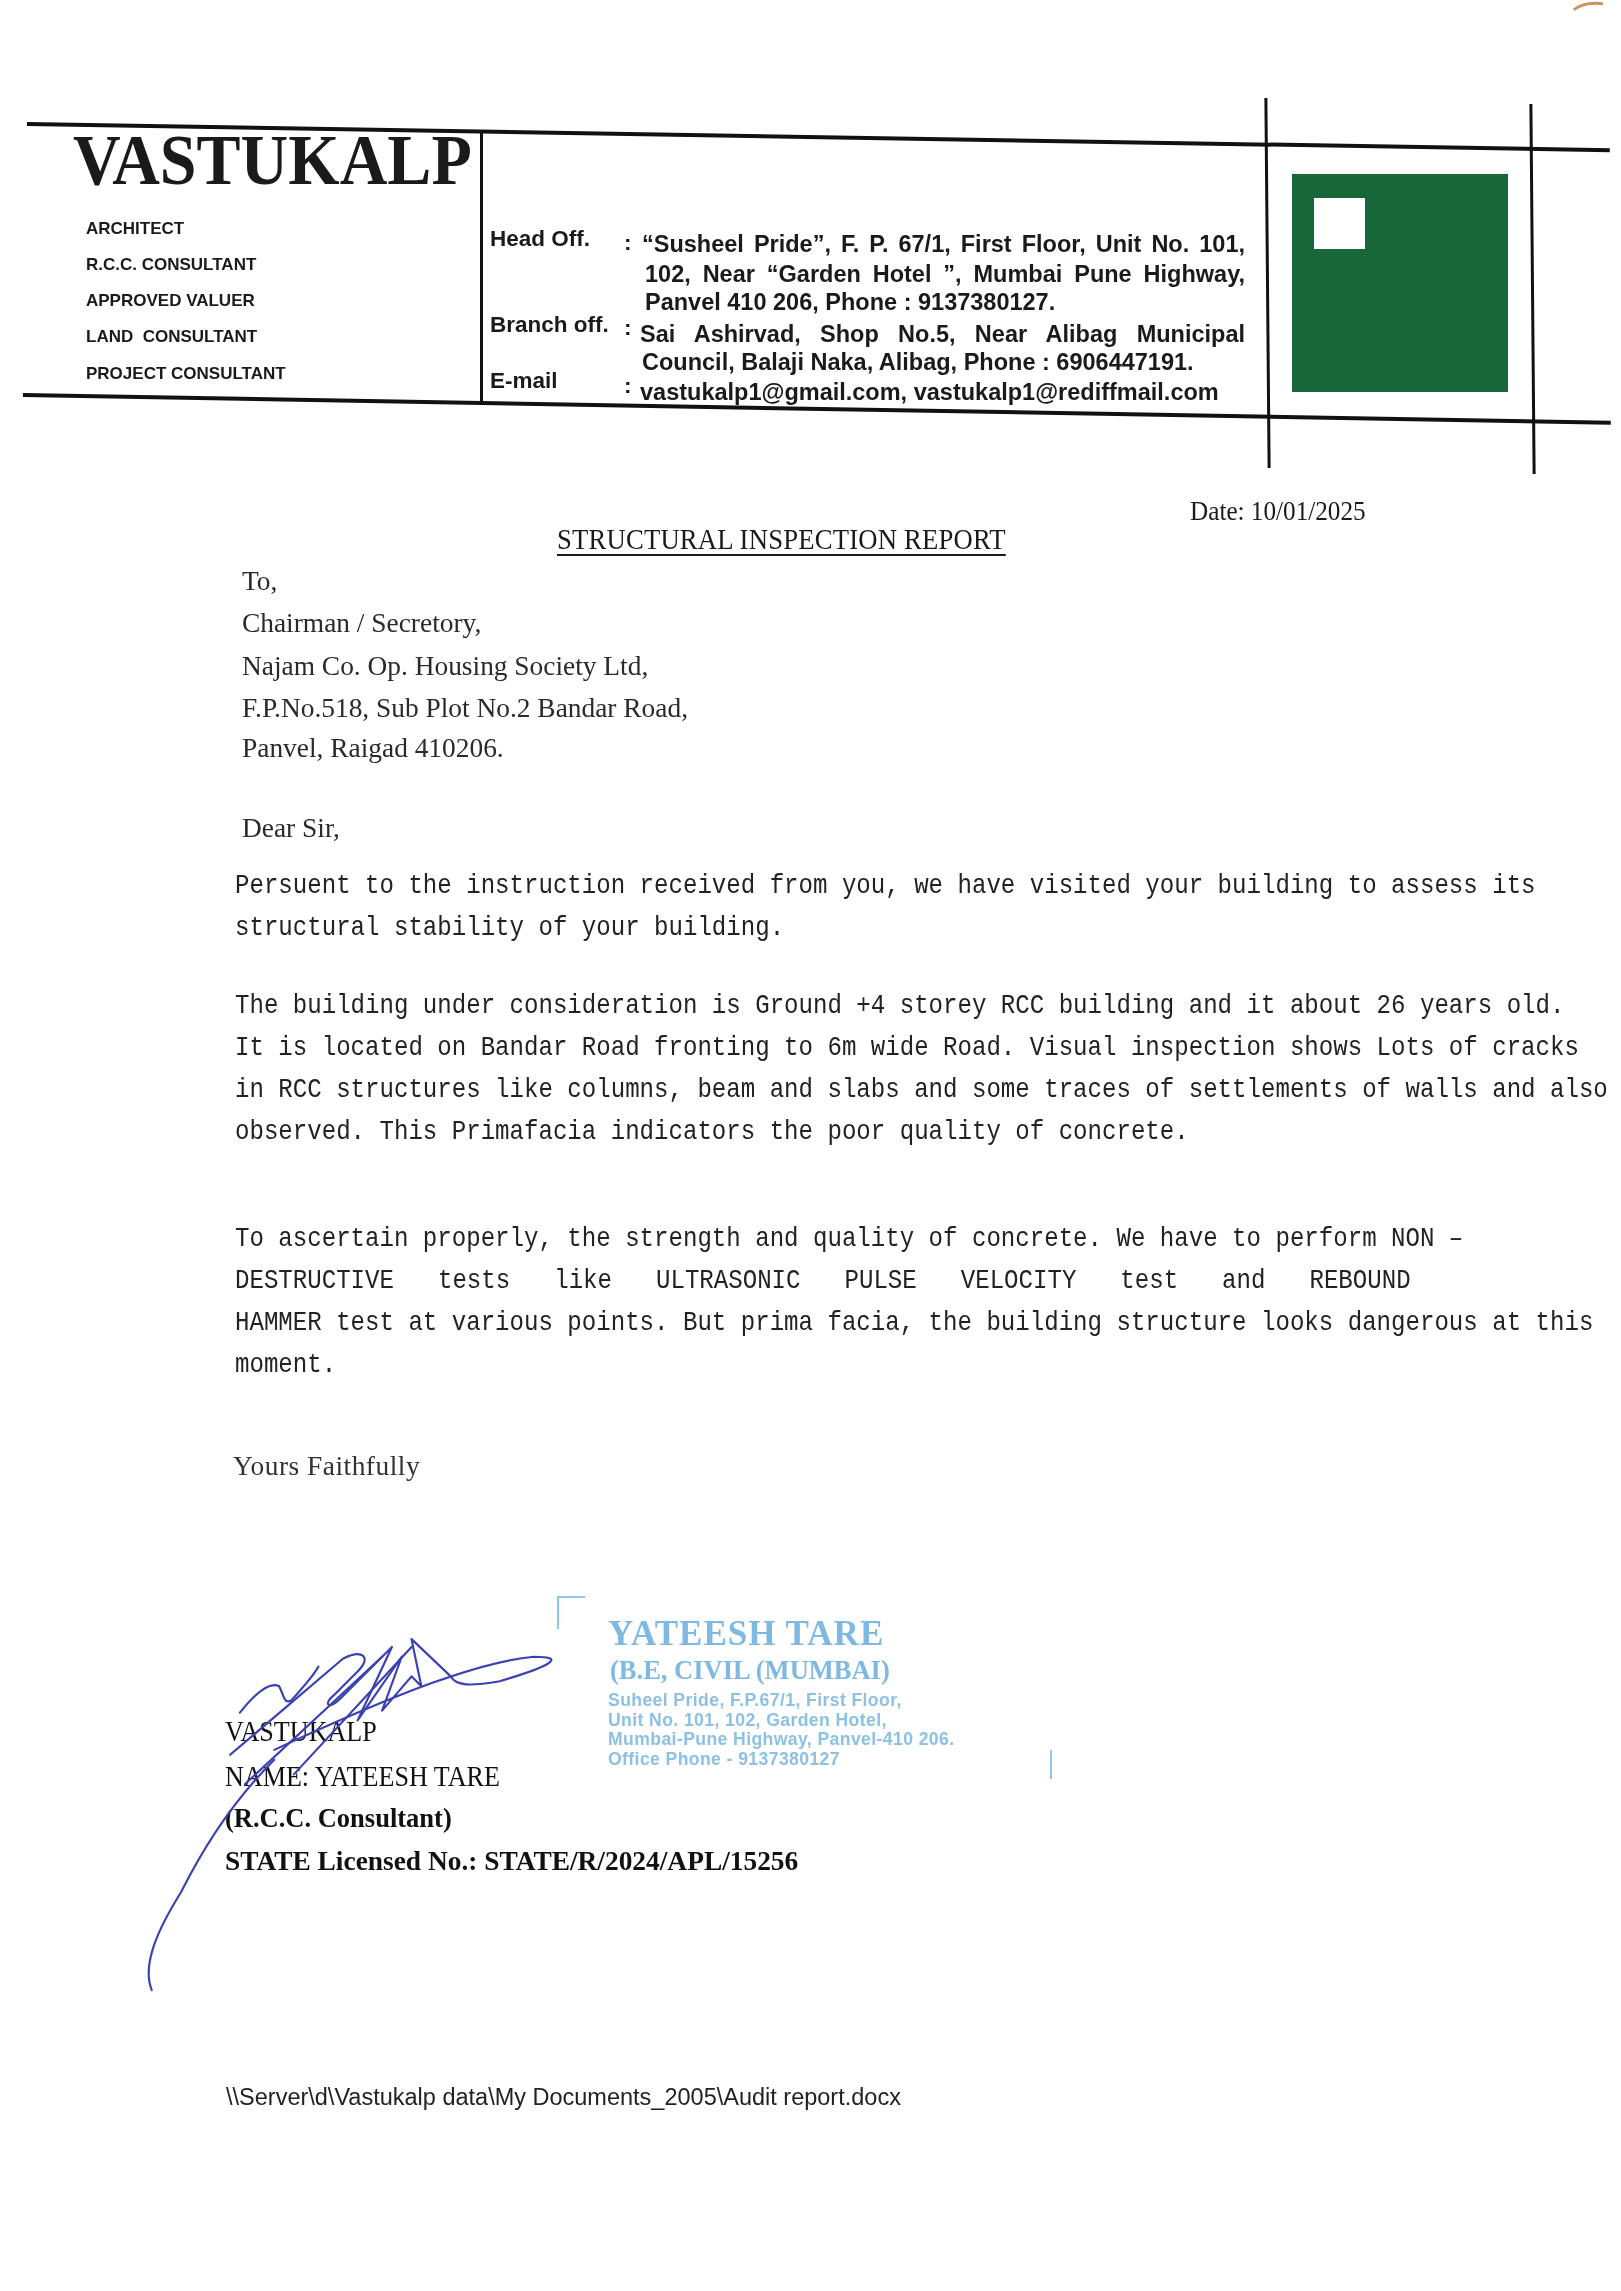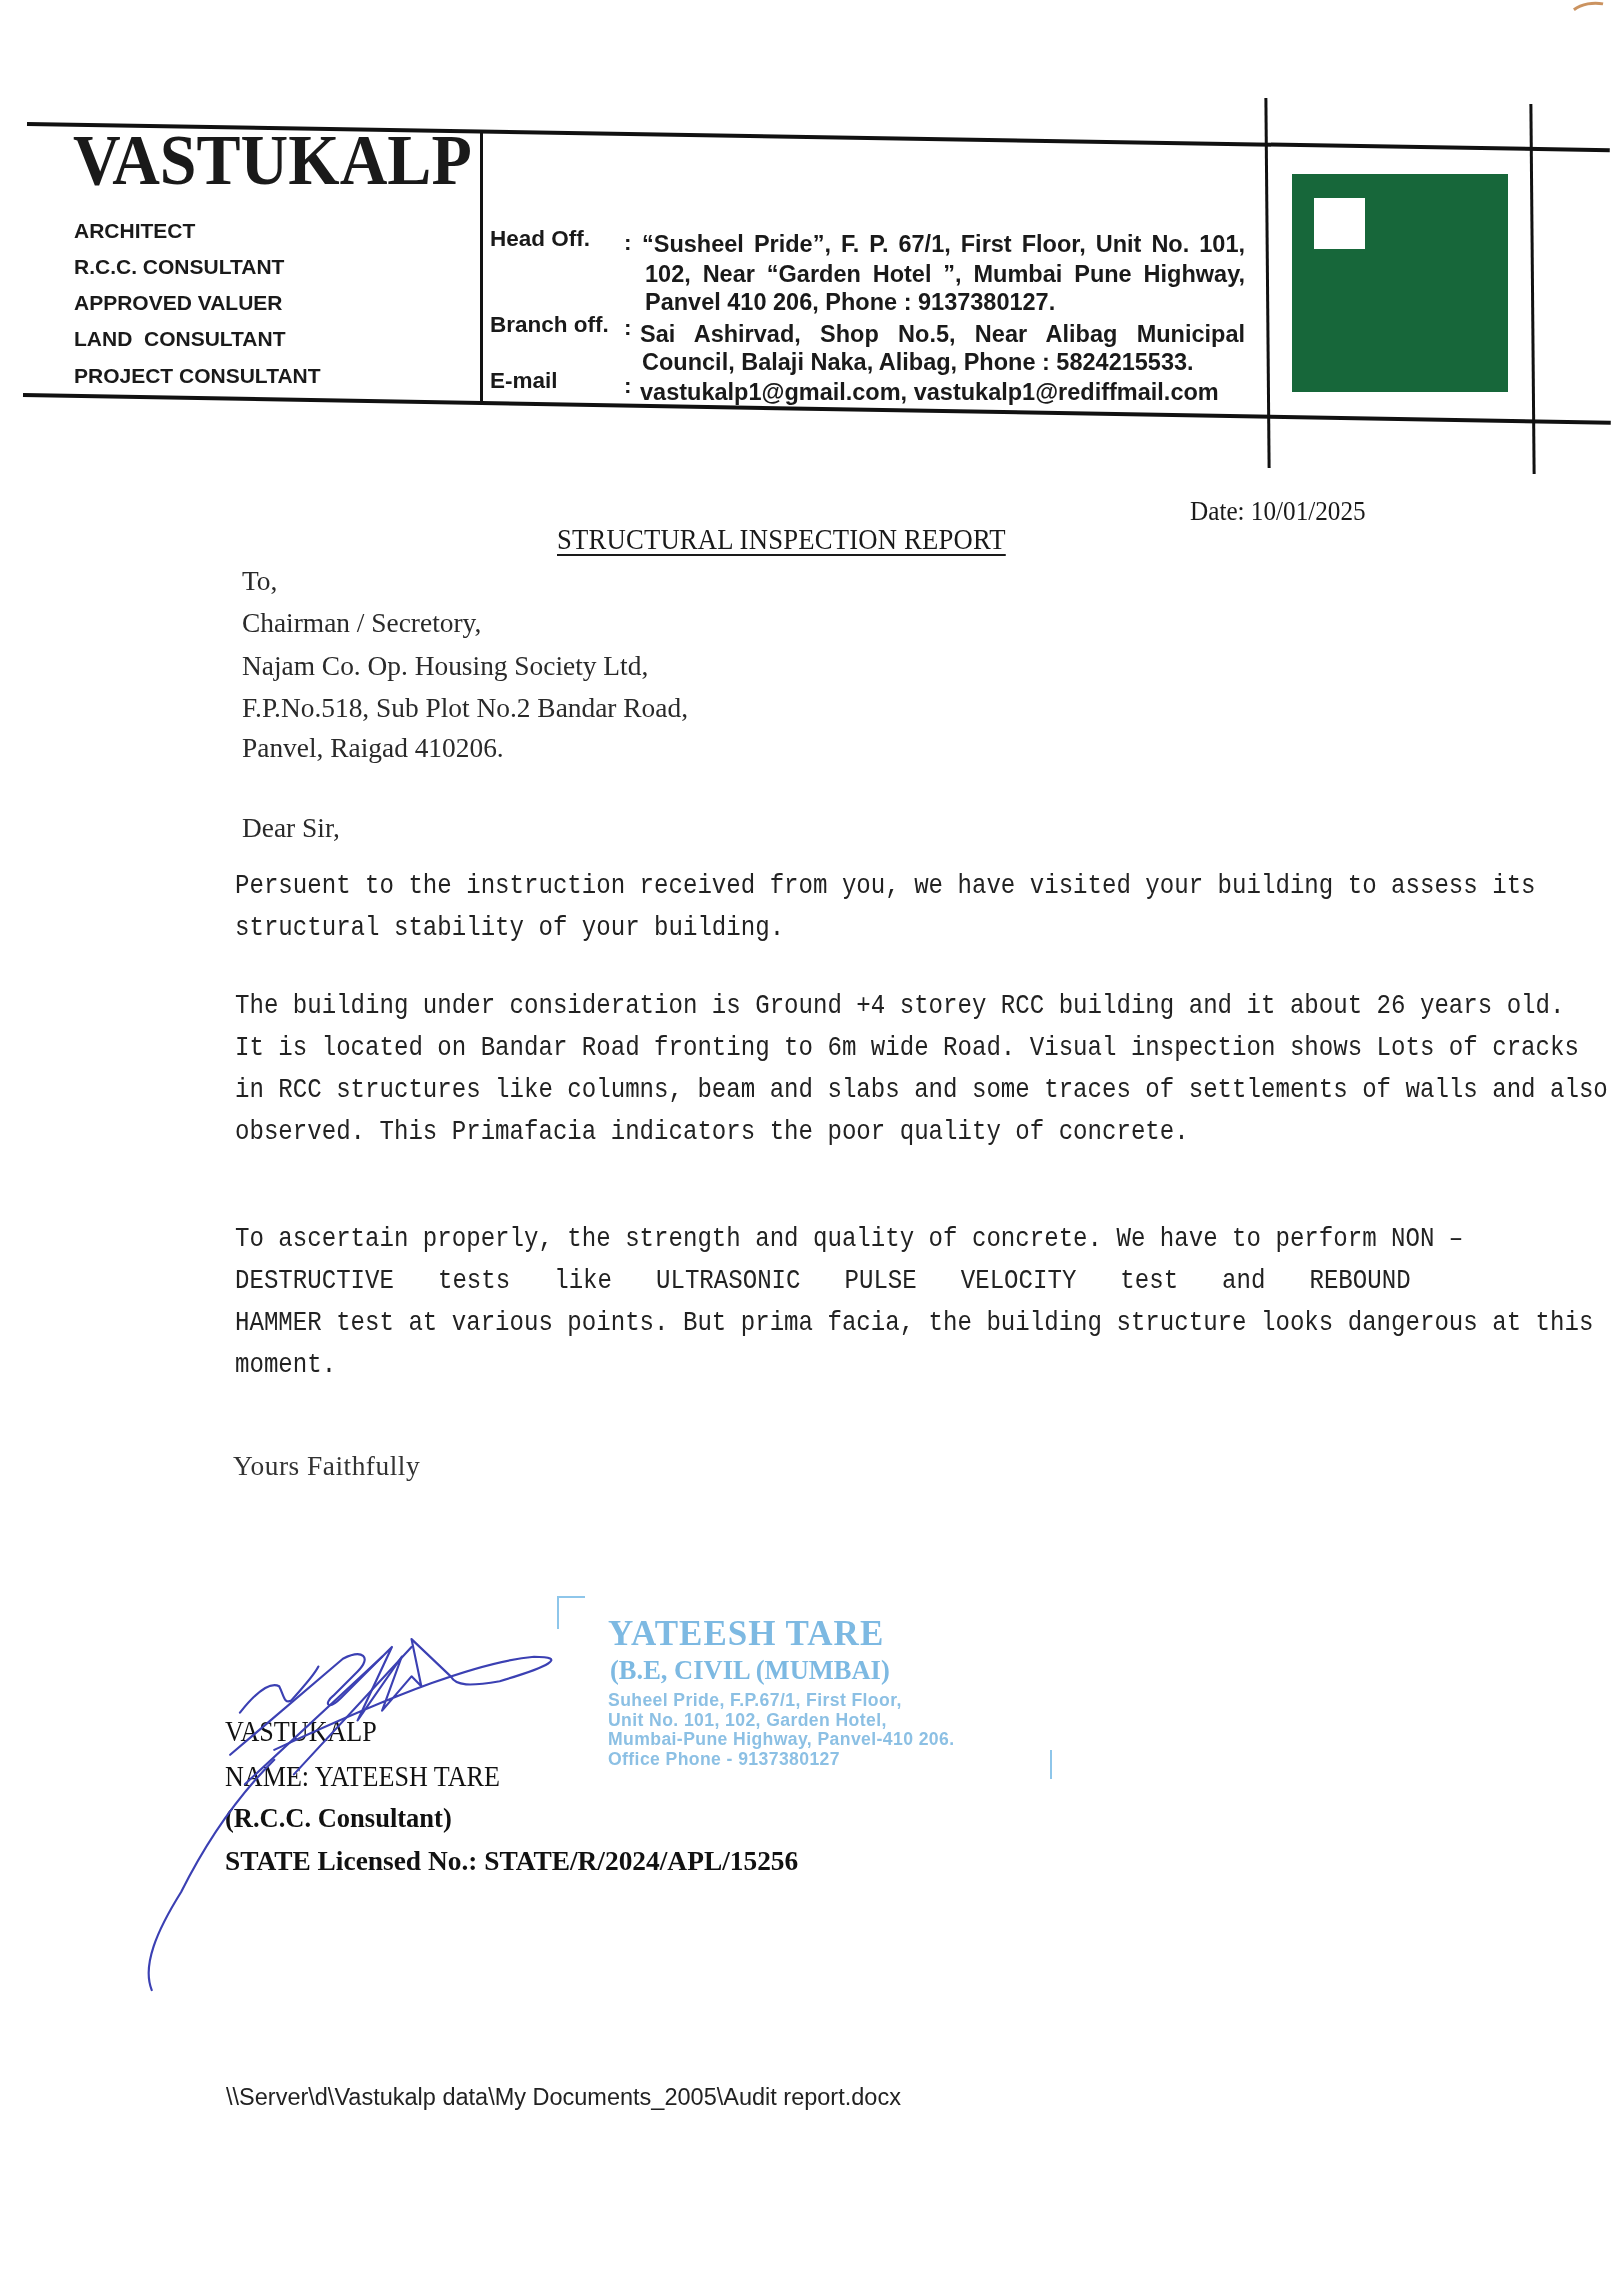--- a/index.html
+++ b/index.html
@@ -4,21 +4,21 @@
   <style>
     html, body { margin: 0; padding: 0; background: #ffffff; }
     body { width: 1621px; height: 2292px; position: relative; overflow: hidden; color: #1a1a1a; }
     .abs { position: absolute; }
     .rule { position: absolute; background: #111; }
     .serif { font-family: "Liberation Serif", "DejaVu Serif", serif; }
     .sans { font-family: "Liberation Sans", "DejaVu Sans", sans-serif; }
 
     
     #brand { left: 73px; top: 125px; font-size: 71px; font-weight: bold; letter-spacing: 0px; line-height: 1; transform: scaleX(0.93); transform-origin: left top; }
-    .svc { position: absolute; left: 74px; font-size: 21px; font-weight: bold; line-height: 1; }
+    .svc { position: absolute; left: 86px; font-size: 17px; font-weight: bold; line-height: 1; }
     .addr-label { position: absolute; left: 490px; font-size: 22.5px; font-weight: bold; line-height: 1; }
     .addr-colon { position: absolute; font-size: 22.5px; font-weight: bold; line-height: 1; }
     .addr-line { position: absolute; left: 642px; width: 603px; font-size: 23.5px; font-weight: bold; line-height: 1; text-align: justify; text-align-last: justify; white-space: nowrap; }
     .addr-line.last { text-align-last: left; }
 
     #logo { left: 1292px; top: 174px; width: 216px; height: 218px; background: #17673a; }
     #logo-square { position: absolute; left: 21.6px; top: 23.5px; width: 51px; height: 51px; background: #fff; }
 
     
     #report-title { left: 557px; top: 523px; font-size: 29px; text-decoration: underline; text-underline-offset: 4.9px; text-decoration-thickness: 2px; letter-spacing: 0.2px; transform: scaleX(0.92); transform-origin: left top; }
@@ -69,21 +69,21 @@
 
   <div class="addr-label sans" style="top:228px;">Head Off.</div>
   <div class="addr-colon sans" style="left:624px; top:232px;">:</div>
   <div class="addr-line sans" style="top:233px;">“Susheel Pride”, F. P. 67/1, First Floor, Unit No. 101,</div>
   <div class="addr-line sans" style="top:263px; left:645px; width:600px;">102, Near “Garden Hotel ”, Mumbai Pune Highway,</div>
   <div class="addr-line sans last" style="top:291px; left:645px;">Panvel 410 206, Phone : 9137380127.</div>
 
   <div class="addr-label sans" style="top:314px;">Branch off.</div>
   <div class="addr-colon sans" style="left:624px; top:317px;">:</div>
   <div class="addr-line sans" style="top:323px; left:640px; width:605px;">Sai Ashirvad, Shop No.5, Near Alibag Municipal</div>
-  <div class="addr-line sans last" style="top:351px;">Council, Balaji Naka, Alibag, Phone : 5824215533.</div>
+  <div class="addr-line sans last" style="top:351px;">Council, Balaji Naka, Alibag, Phone : 6906447191.</div>
 
   <div class="addr-label sans" style="top:370px;">E-mail</div>
   <div class="addr-colon sans" style="left:624px; top:375px;">:</div>
   <div class="addr-line sans last" style="top:381px; left:640px;">vastukalp1@gmail.com, vastukalp1@rediffmail.com</div>
 
   <div id="logo" class="abs">
     <div id="logo-square"></div>
   </div>
 </div>
 

